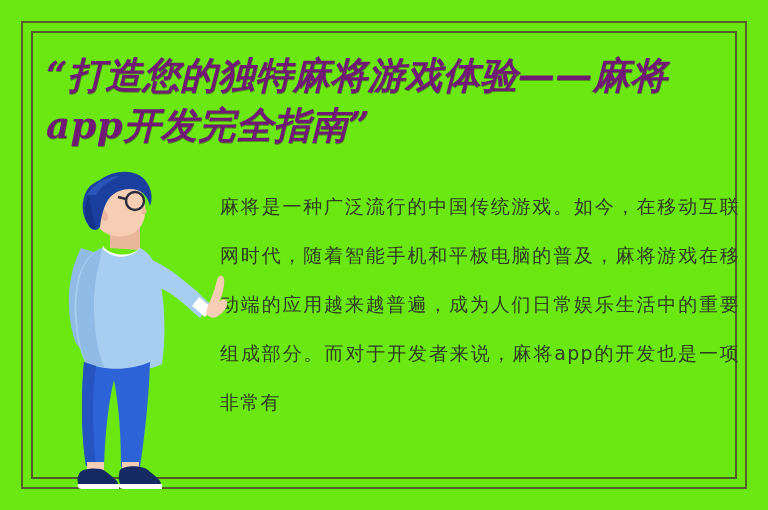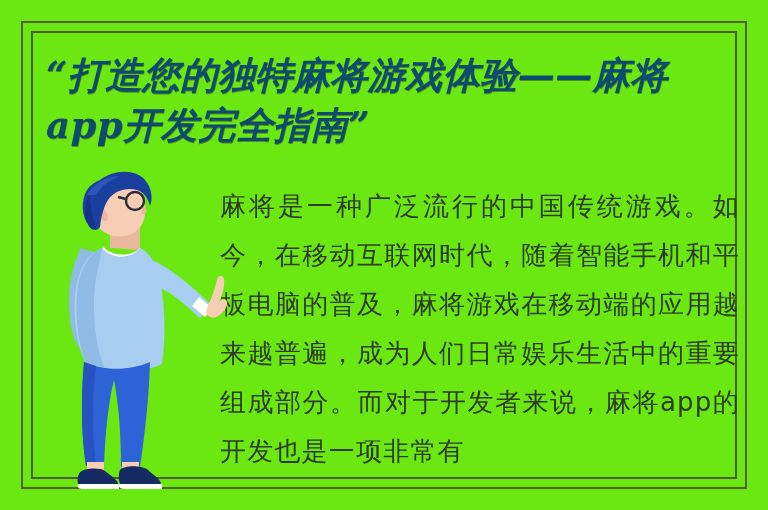--- a/index.html
+++ b/index.html
@@ -42,42 +42,42 @@
     box-sizing: border-box;
     pointer-events: none;
   }
 
   
   .heading {
     position: absolute;
     left: 46px;
     top: 50px;
     width: 690px;
-    color: #0c4a6e;
+    color: #701a75;
     font-family: "DejaVu Serif", "Liberation Serif", serif;
     font-style: italic;
     font-weight: 700;
     font-size: 37px;
     line-height: 50px;
     letter-spacing: 0.5px;
     text-shadow: 0.5px 0.5px 0 rgba(60,64,37,0.55);
     white-space: pre-wrap;
   }
 
   
   .body-copy {
     position: absolute;
     left: 220px;
     top: 182px;
     width: 520px;
     height: 300px;
     overflow: hidden;
     color: #2f3b22;
     font-family: "DejaVu Sans", "Liberation Sans", sans-serif;
-    font-size: 26px;
+    font-size: 19px;
     line-height: 49px;
     letter-spacing: 1.2px;
     text-align: justify;
     text-justify: inter-ideograph;
   }
 
   
   .illustration {
     position: absolute;
     left: 48px;

